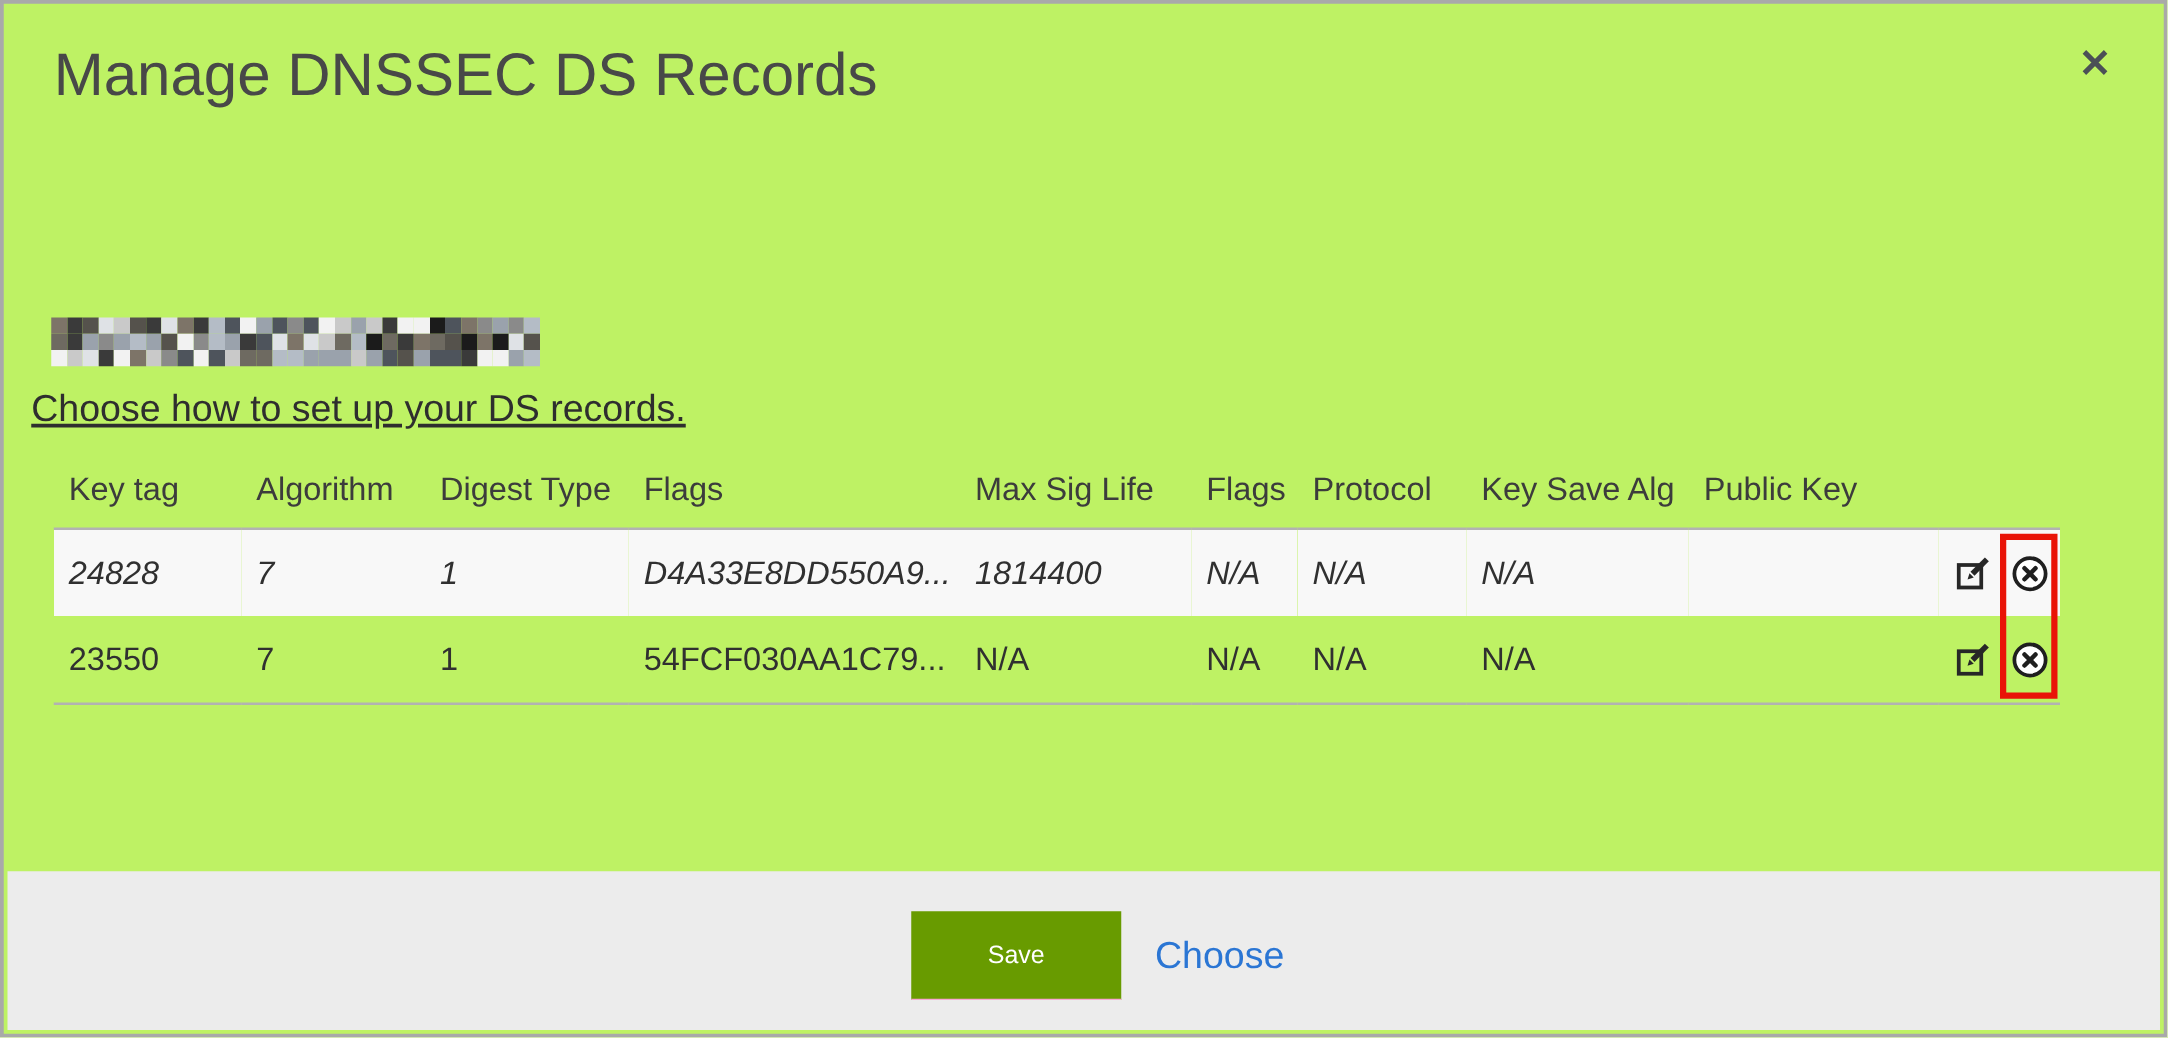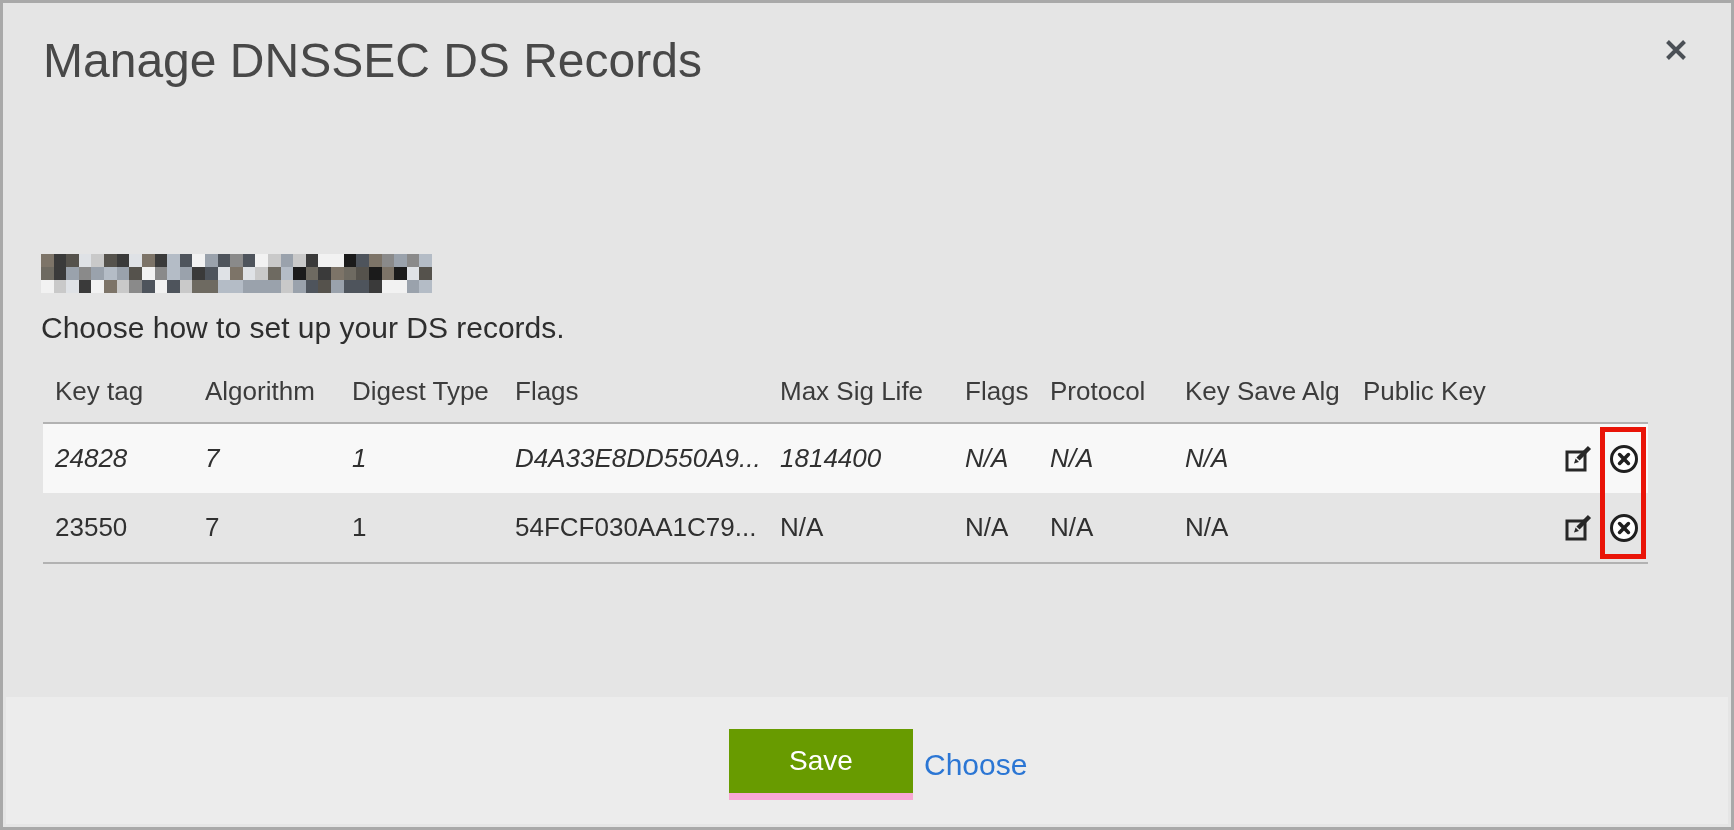--- a/index.html
+++ b/index.html
@@ -2,21 +2,21 @@
 <html><head>
 <meta charset="utf-8">
 <style>
   * { margin:0; padding:0; box-sizing:border-box; }
   html,body { background:#fff; }
   body { font-family:"Liberation Sans", sans-serif; }
 
   .modal {
     position:relative;
     width:1734px; height:830px;
-    background:#e5e5e5;
+    background:#bef264;
     border:3px solid #a9a9a9;
     overflow:hidden;
   }
 
   .title {
     position:absolute; left:40px; top:30px;
     font-size:48px; font-weight:400; color:#484848;
     letter-spacing:0;
   }
 
@@ -27,22 +27,22 @@
     display:flex; align-items:center; justify-content:center;
   }
 
   .mosaic {
     position:absolute; left:38px; top:251px;
     width:391px; height:39px;
     display:grid; grid-auto-flow:row;
   }
 
   .instruction {
-    position:absolute; left:38px; top:308px;
-    font-size:30px; color:#2e2e2e;
+    position:absolute; left:22px; top:308px;
+    font-size:30px; color:#2e2e2e;text-decoration:underline;
   }
 
   .ds-table {
     position:absolute; left:40px; top:352px;
     width:1605px;
     border-collapse:collapse;
     table-layout:fixed;
   }
   .ds-table th {
     height:68px; text-align:left; vertical-align:middle;
@@ -79,23 +79,23 @@
     cursor:pointer;
   }
 
   .footer {
     position:absolute; left:3px; right:3px; top:694px; bottom:3px;
     background:#ececec;
   }
 
   .save-btn {
     position:absolute; left:726px; top:726px;
-    width:184px; height:71px;
-    background:#689b00; border:none; border-bottom:7px solid #f9a8d4;
-    color:#fff; font-size:28px;
+    width:168px; height:71px;
+    background:#689b00; border:none; border-bottom:1px solid #f9a8d4;
+    color:#fff; font-size:20px;
     font-family:"Liberation Sans", sans-serif;
     cursor:pointer;
   }
 
   .cancel-link {
     position:absolute; left:921px; top:726px;
     height:71px; line-height:71px;
     font-size:30px; color:#2b76d4;
     text-decoration:none; cursor:pointer;
   }

